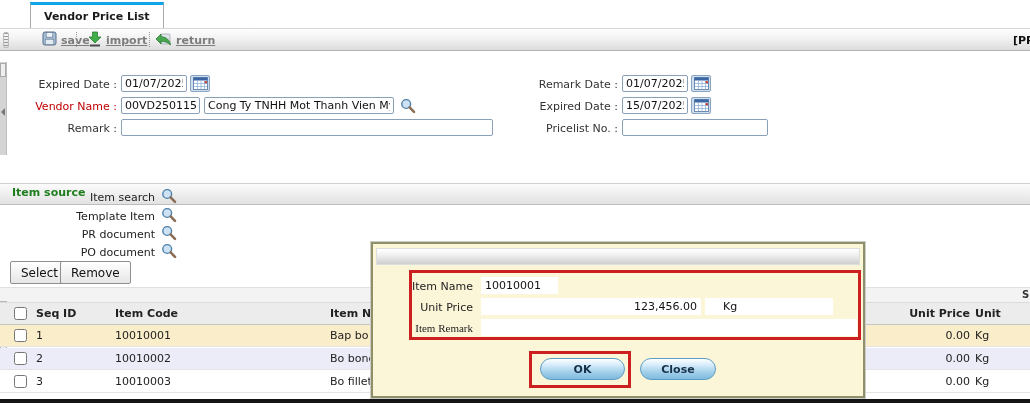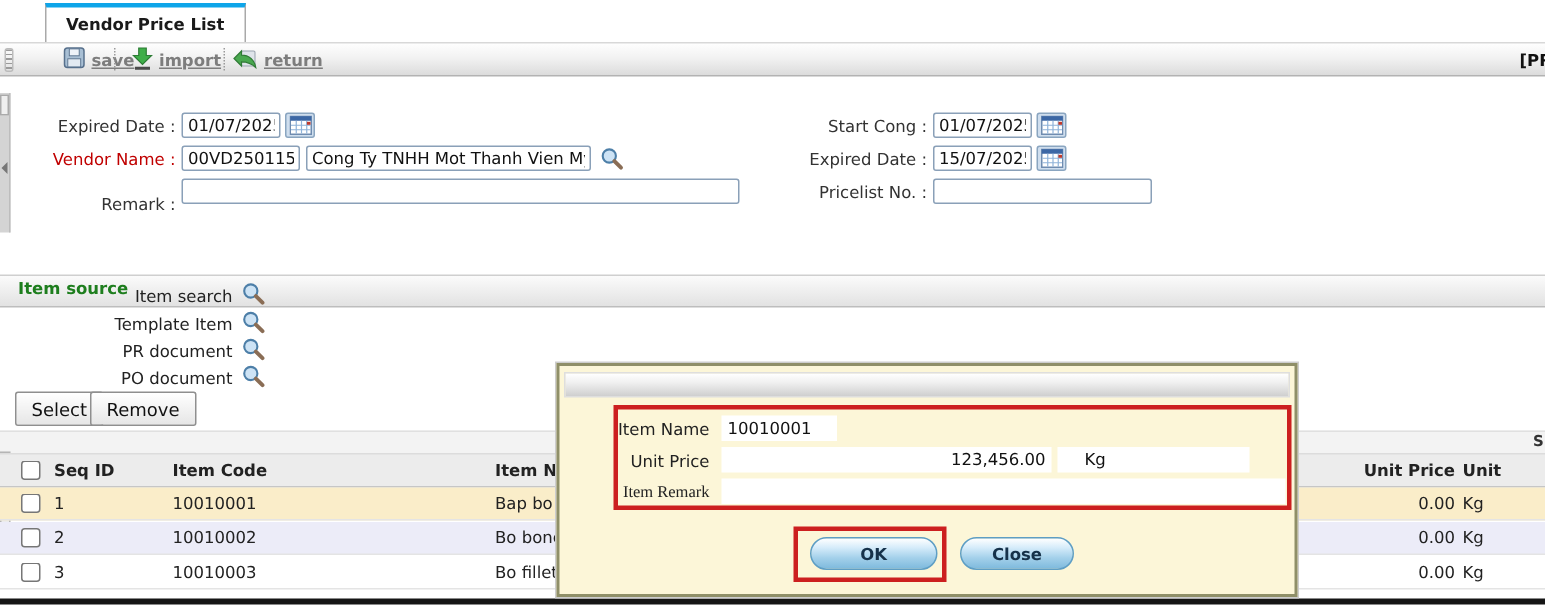--- a/index.html
+++ b/index.html
@@ -130,24 +130,24 @@
     </div>
 
   <div class="flabel req" style="left:17px; width:100px; top:100px;">Vendor Name :</div>
   <input class="tbox" style="left: 121px; top: 97px; width: 79px;" value="00VD2501150">
   <input class="tbox" style="left: 204px; top: 97px; width: 190px;" value="Cong Ty TNHH Mot Thanh Vien My">
   <span class="mag" style="left:400px; top:98px;"><svg width="16" height="16" viewBox="0 0 16 16">
         <circle cx="6.2" cy="6" r="4.4" fill="#cde3f5" stroke="#4d7fa8" stroke-width="1.4"></circle>
         <line x1="9.6" y1="9.4" x2="14" y2="13.8" stroke="#8a6d55" stroke-width="2.6" stroke-linecap="round"></line>
       </svg></span>
 
-  <div class="flabel" style="left:17px; width:100px; top:130px;">Remark :</div>
+  <div class="flabel" style="left:17px; width:100px; top:122px;">Remark :</div>
   <input class="tbox" style="left: 121px; top: 119px; width: 372px;" value="">
 
-  <div class="flabel" style="left:518px; width:100px; top:78px;">Start Cong :</div>
+  <div class="flabel" style="left:518px; width:100px; top:78px;">Remark Date :</div>
   <input class="tbox" style="left: 622px; top: 75px; width: 66px;" value="01/07/2025">
   <div class="cal-btn" style="left:691px; top:75px;">
       <svg width="15" height="13" viewBox="0 0 15 13">
         <rect x="0.5" y="0.5" width="14" height="12" fill="#fff" stroke="#6f8cb0"></rect>
         <rect x="0.5" y="0.5" width="14" height="3" fill="#3c67a5"></rect>
         <path d="M1 6.5 H14 M1 9.5 H14 M4.5 3.5 V12 M8 3.5 V12 M11.5 3.5 V12" stroke="#8fb3d9" stroke-width="0.8" fill="none"></path>
         <rect x="11.6" y="4.2" width="2.4" height="2" fill="#c0392b"></rect>
       </svg>
     </div>
 

